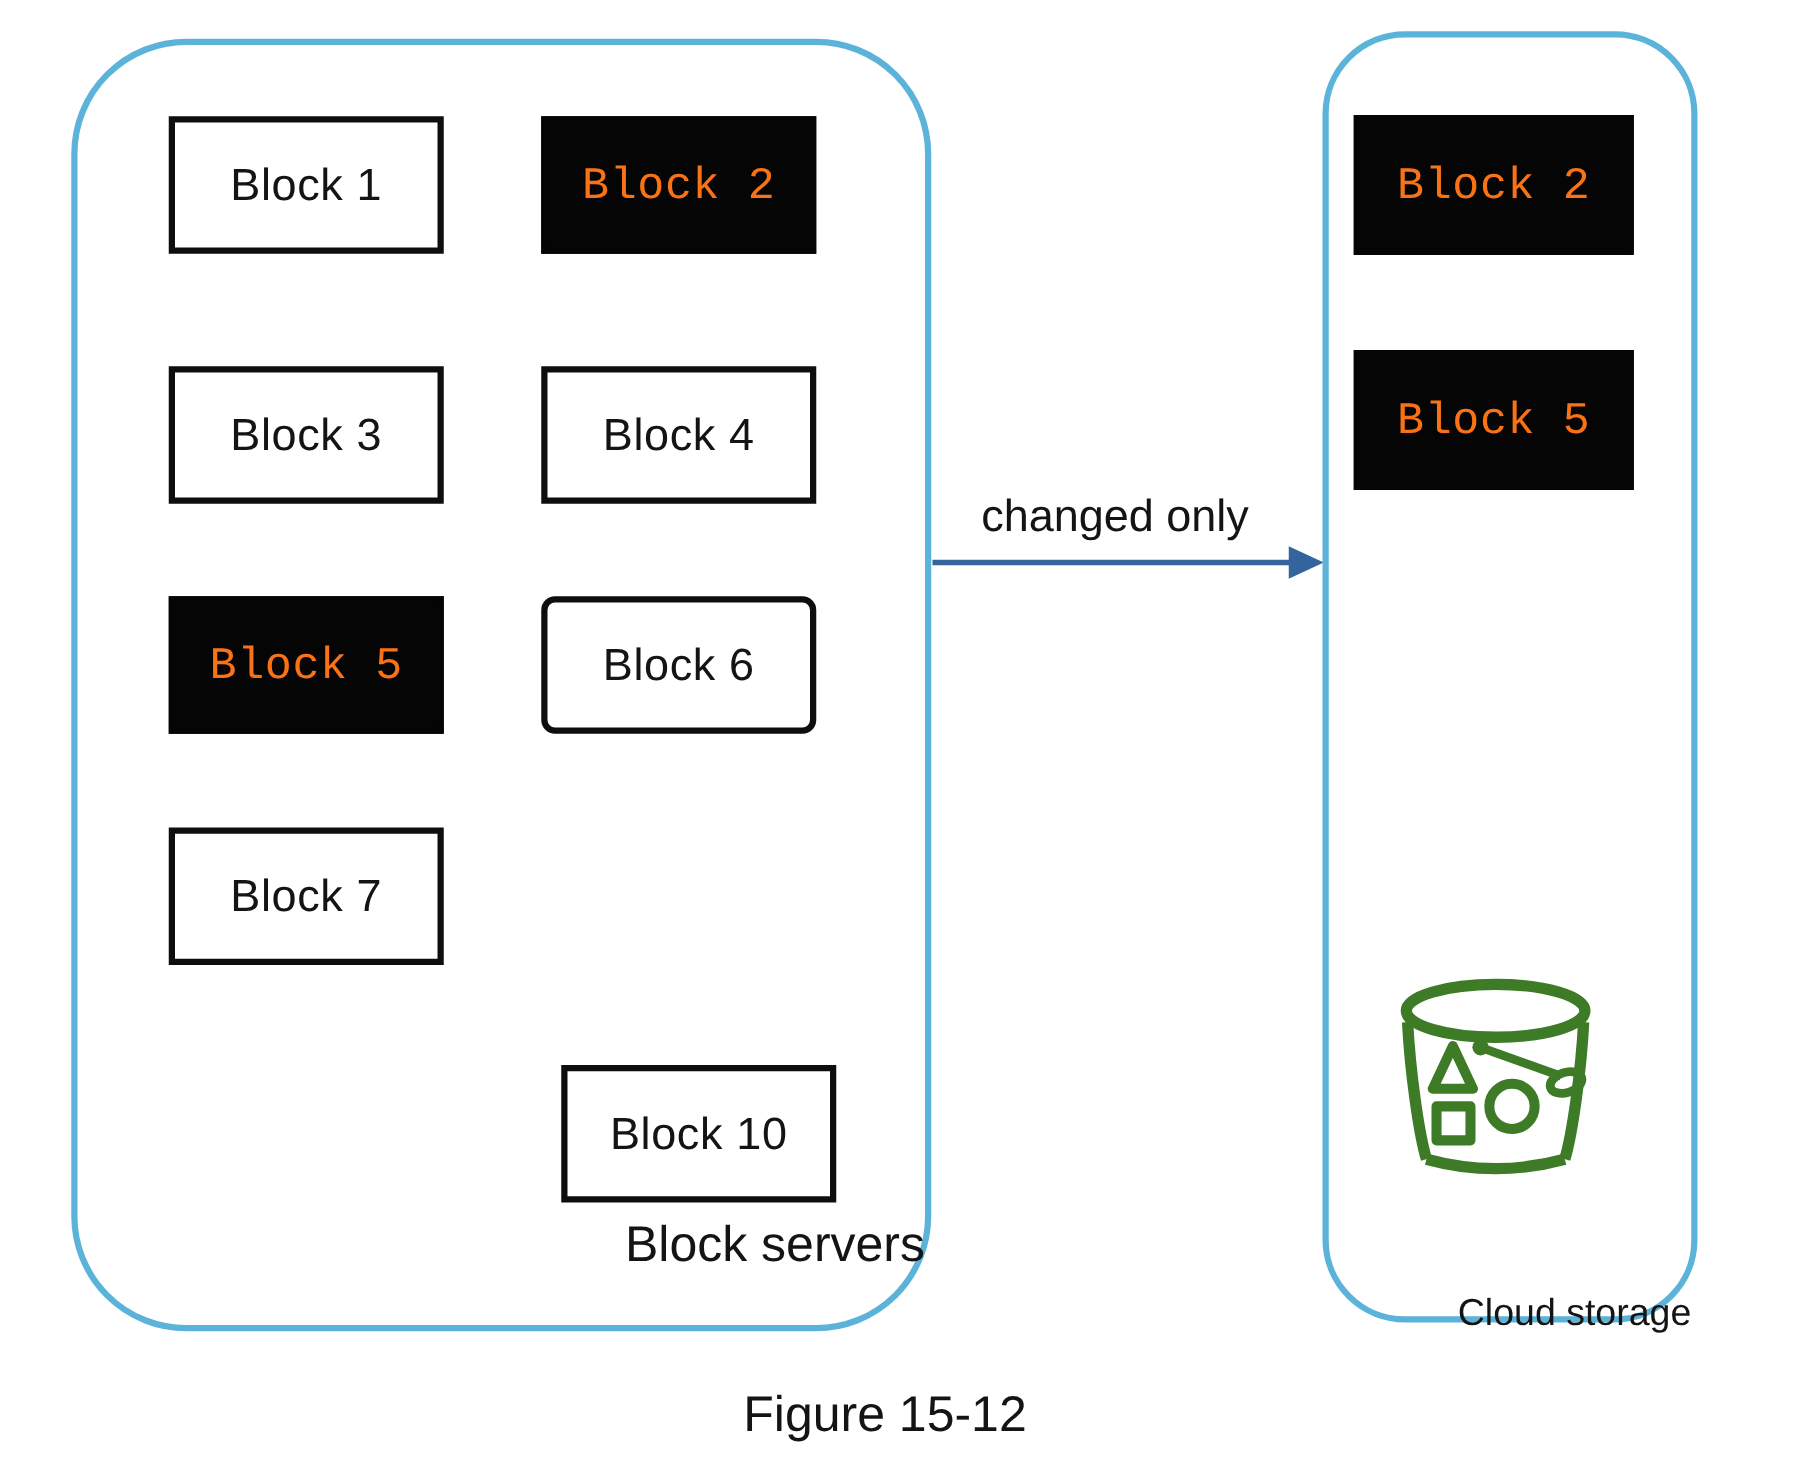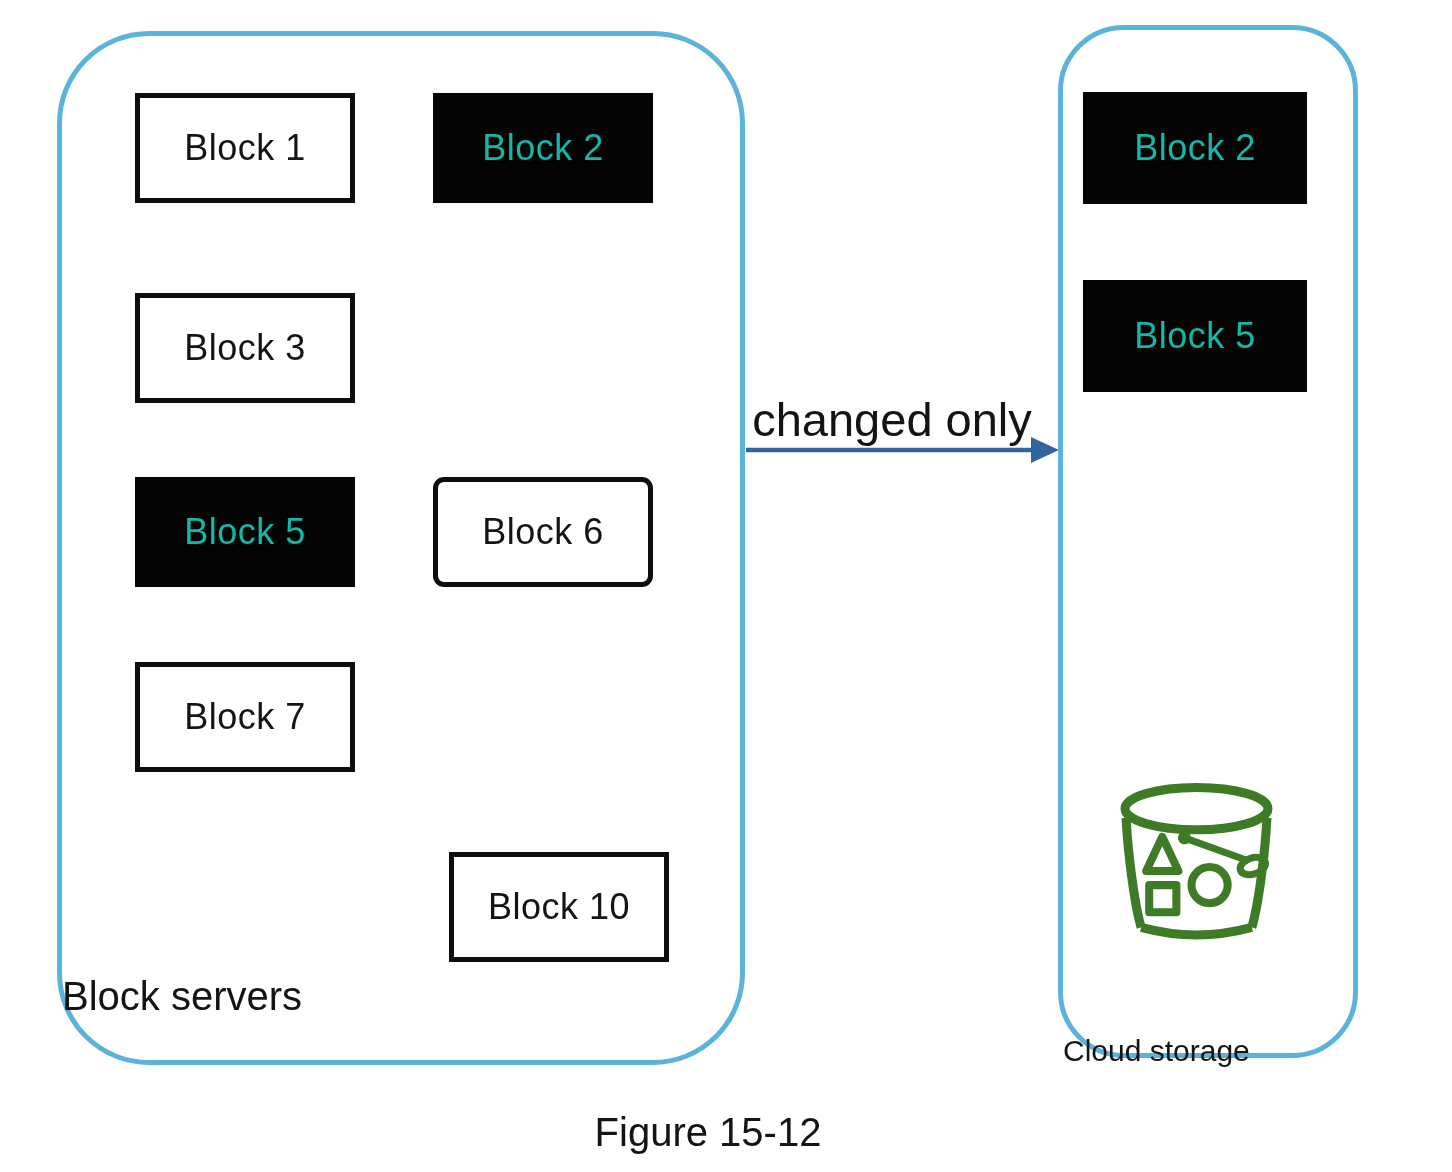--- a/index.html
+++ b/index.html
@@ -46,43 +46,44 @@
     display: flex;
     align-items: center;
     justify-content: center;
     font-size: 36px;
     letter-spacing: 0.5px;
     color: #141414;
   }
   .block.changed {
     background: #050505;
     border-color: #050505;
-    color: #14b8a6;
+    color: #f97316;
+    font-family: Liberation Mono, monospace;
   }
   .cloud-block {
     width: 224px;
     height: 112px;
   }
   .panel-label {
     position: absolute;
     left: 0;
     right: 0;
-    text-align: left;
+    text-align: right;
     font-size: 40px;
     color: #141414;
   }
   .left-panel .panel-label  { top: 938px; }
   .right-panel .panel-label { top: 1004px; font-size: 30px; }
   .arrow-label {
     position: absolute;
     left: 742px;
     top: 392px;
     width: 300px;
     text-align: center;
-    font-size: 47px;
+    font-size: 36px;
     color: #141414;
   }
   .arrow-svg {
     position: absolute;
     left: 745px;
     top: 426px;
     width: 316px;
     height: 48px;
   }
   .bucket-svg {
@@ -104,20 +105,21 @@
 </style>
 </head>
 <body>
 
 <div class="canvas">
 
   <section class="panel left-panel">
     <div class="block" style="left:73px;  top:57px;">Block 1</div>
     <div class="block changed" style="left:371px; top:57px;">Block 2</div>
     <div class="block" style="left:73px;  top:257px;">Block 3</div>
+    <div class="block" style="left:371px; top:257px;">Block 4</div>
     <div class="block changed" style="left:73px;  top:441px;">Block 5</div>
     <div class="block" style="left:371px; top:441px;border-radius:11px;">Block 6</div>
     <div class="block" style="left:73px;  top:626px;">Block 7</div>
     <div class="block" style="left:371px; top:816px;margin-left:16px;">Block 10</div>
     <div class="panel-label">Block servers</div>
   </section>
 
   <div class="arrow-label">changed only</div>
   <svg class="arrow-svg" viewBox="0 0 316 48" aria-hidden="true">
     <line x1="1" y1="24" x2="288" y2="24" stroke="#33659C" stroke-width="4.5"></line>

